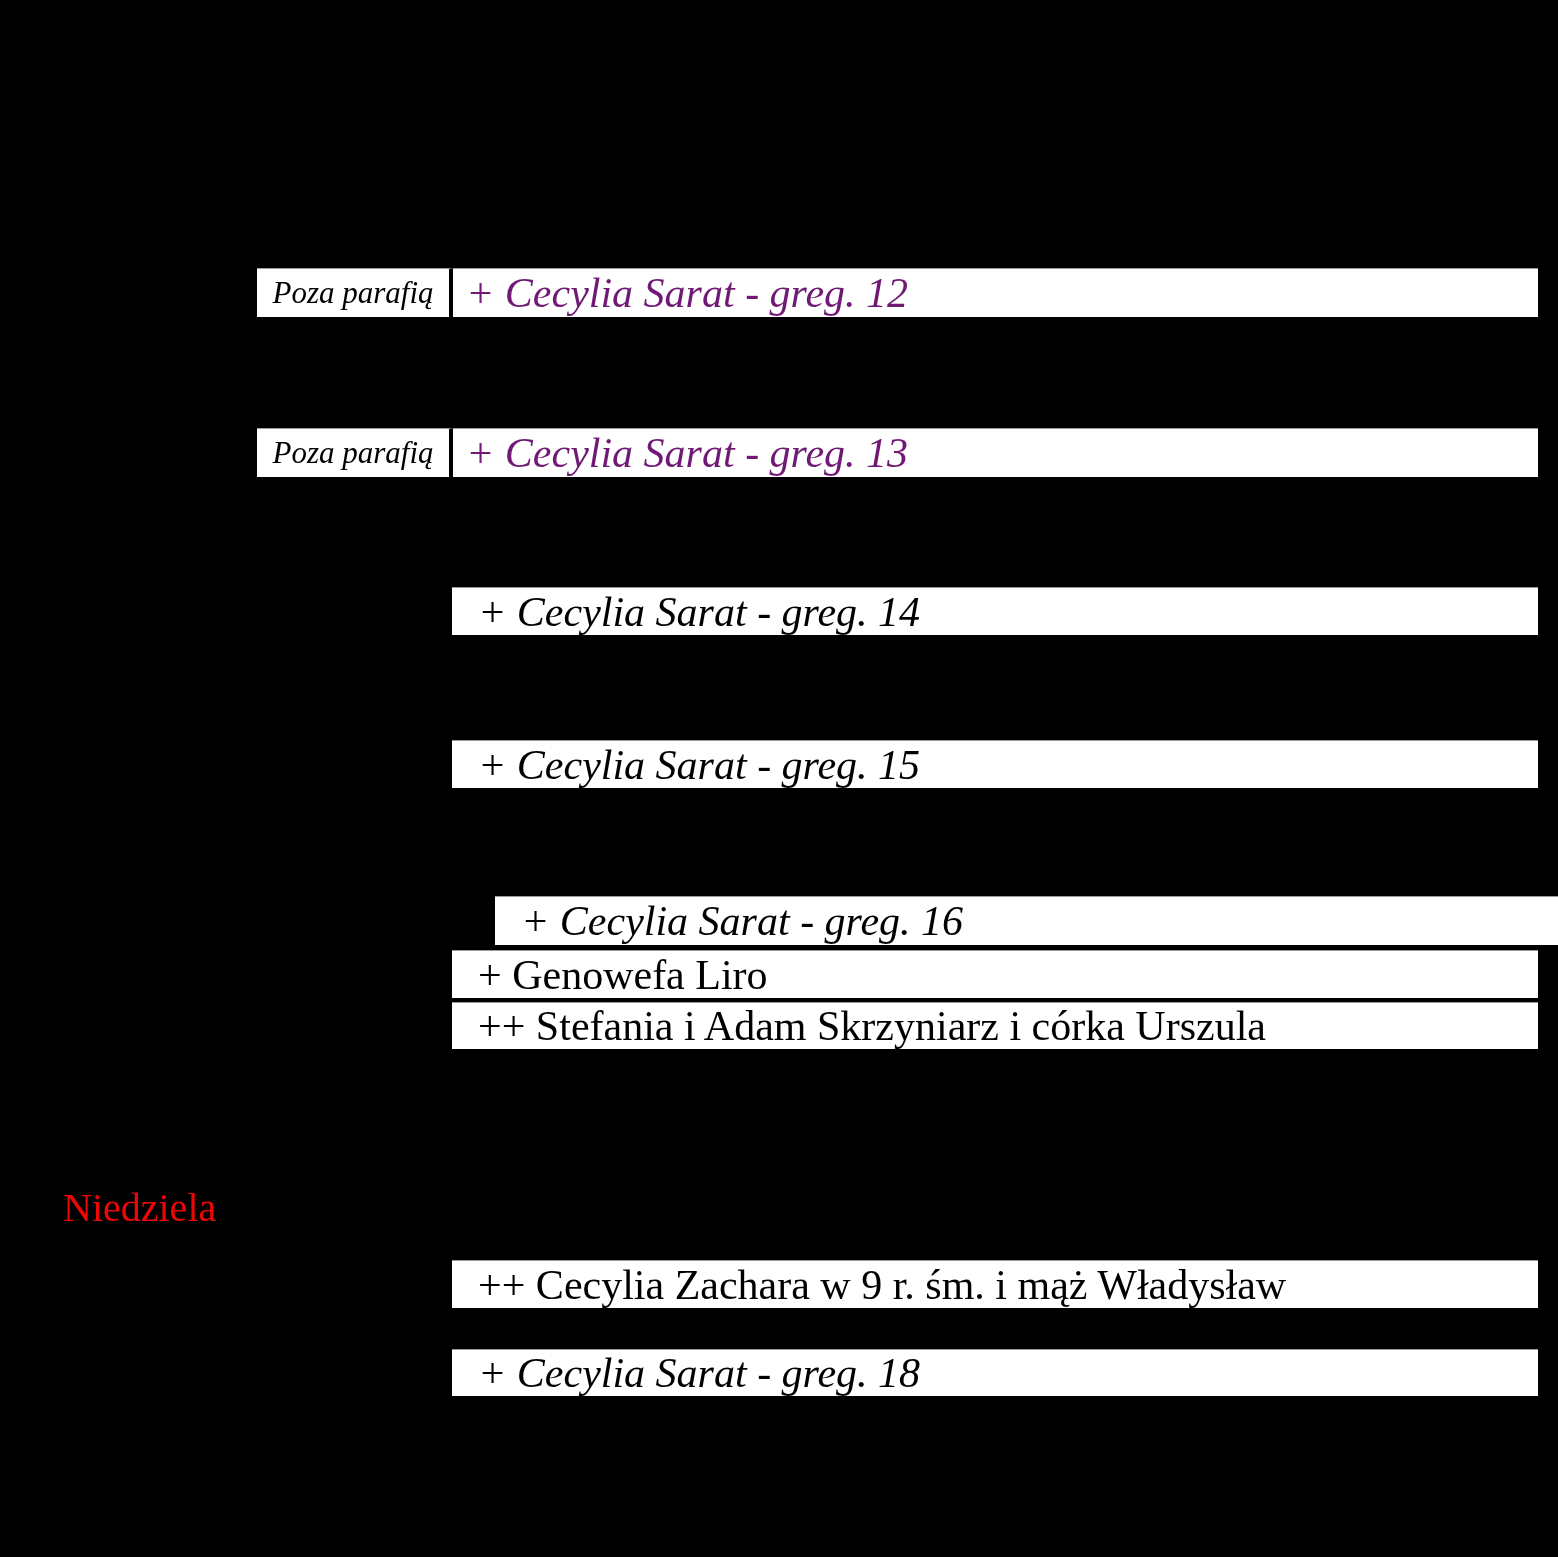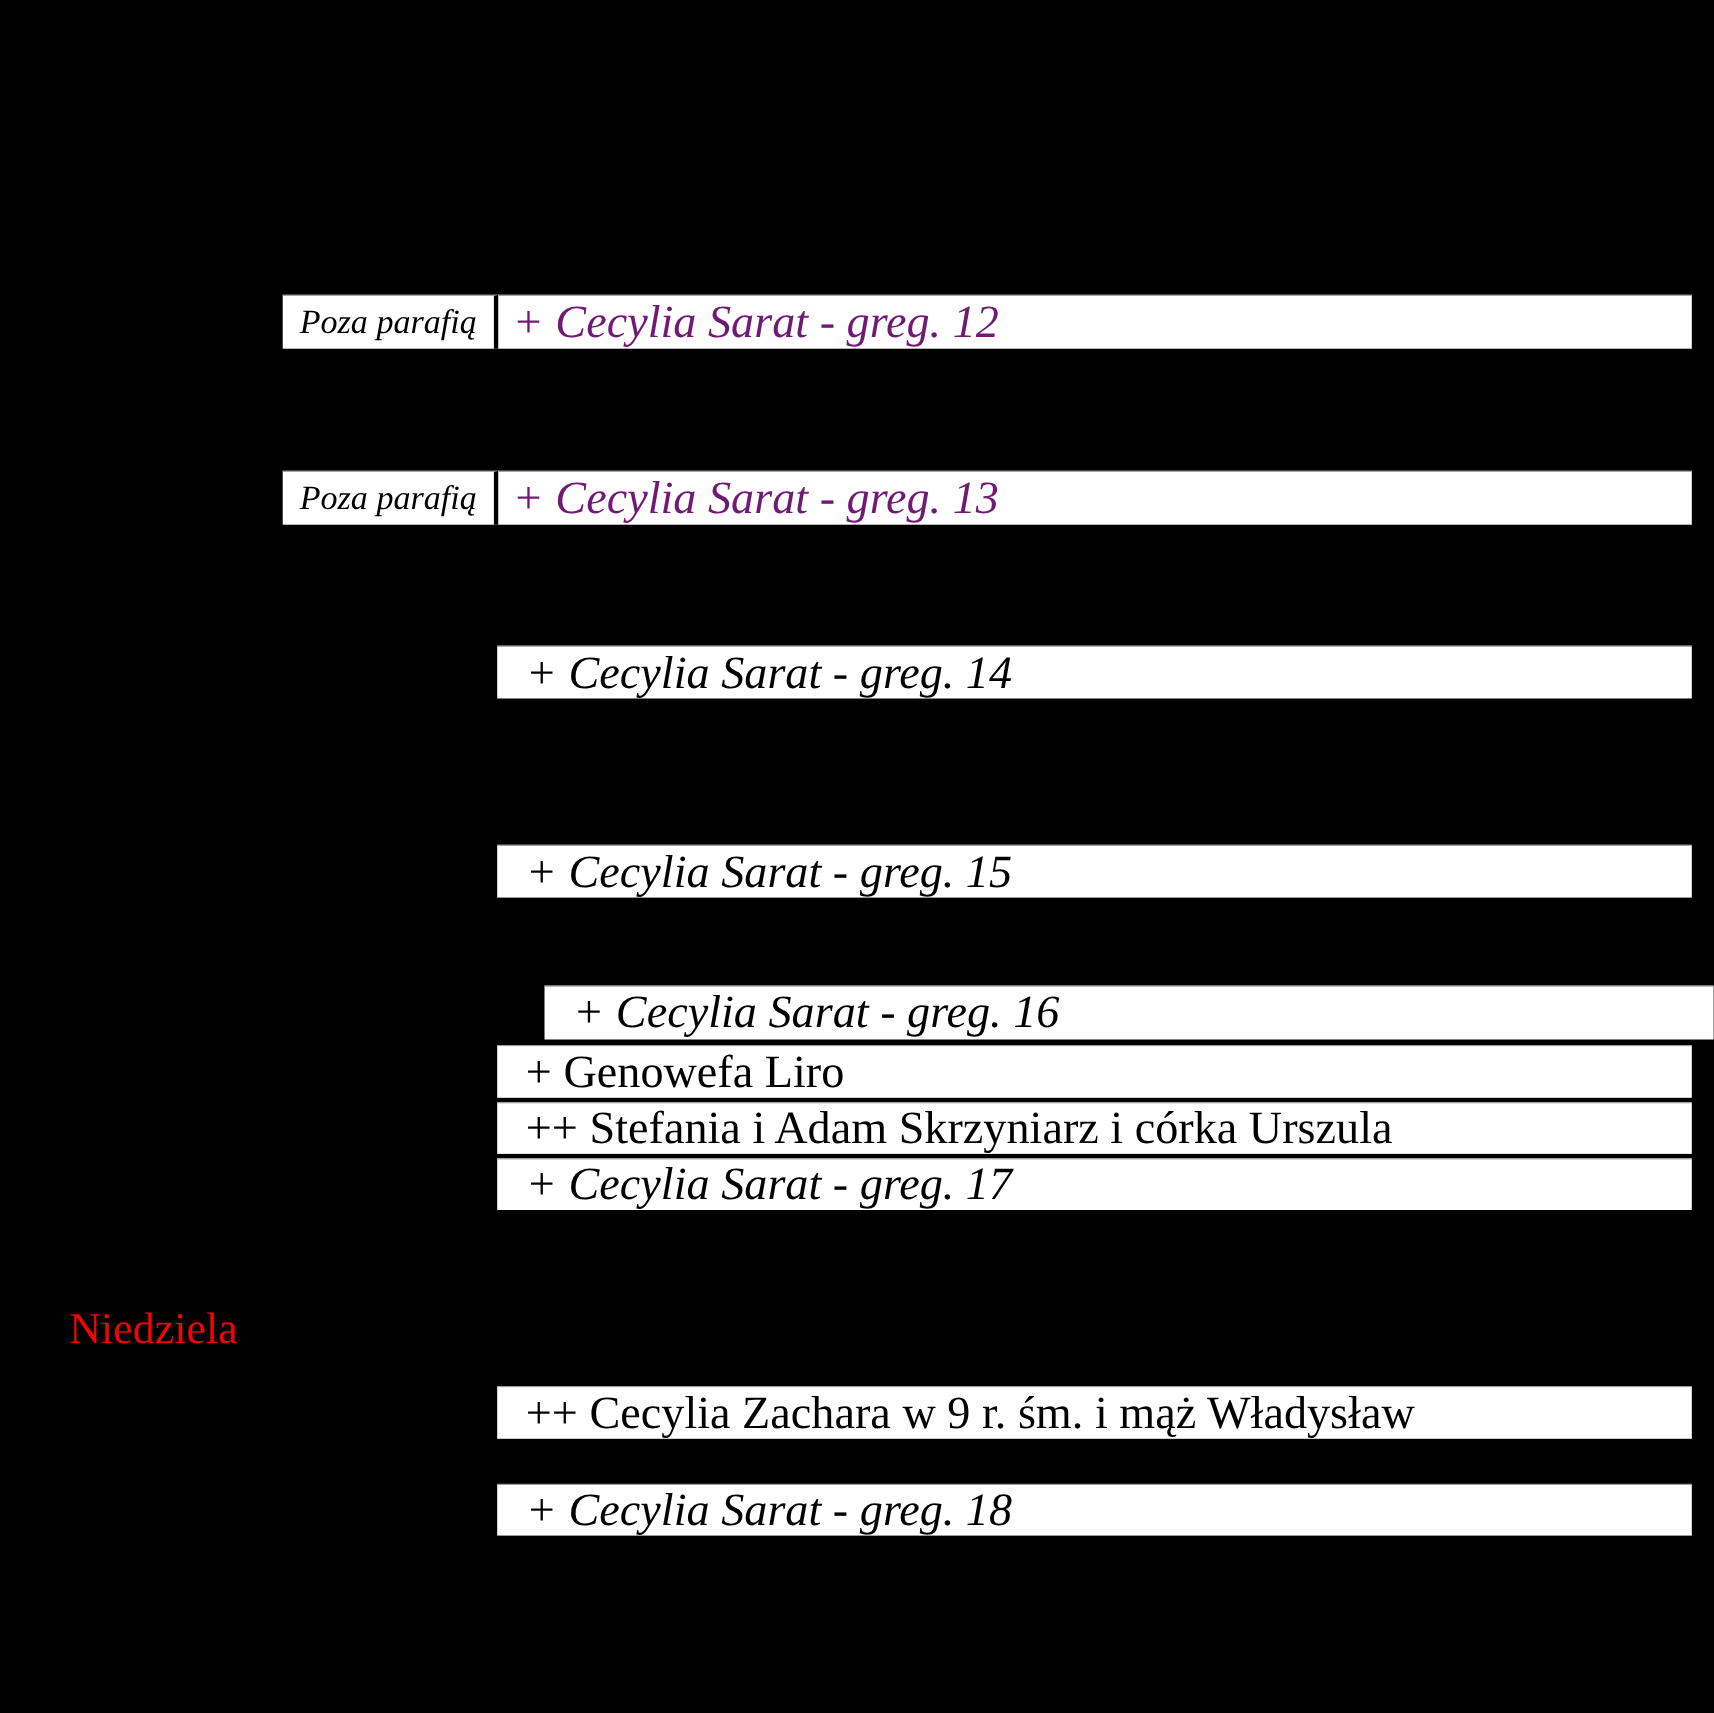--- a/index.html
+++ b/index.html
@@ -79,29 +79,28 @@
     <div class="intention-cell italic">+ Cecylia Sarat - greg. 12</div>
   </div>
 
   <div class="row-group" style="left:257px; top:428px; width:1281px; height:49px;">
     <div class="label-cell">Poza parafią</div>
     <div class="intention-cell italic">+ Cecylia Sarat - greg. 13</div>
   </div>
 
   <div class="intention-row italic" style="top:587px; height:48px;">+ Cecylia Sarat - greg. 14</div>
 
-  <div class="intention-row italic" style="top:740px; height:48px;margin-top:28px;">+ Cecylia Sarat - greg. 15</div>
+  <div class="intention-row italic" style="top:740px; height:48px;">+ Cecylia Sarat - greg. 15</div>
 
   <div class="intention-row italic" style="top:896px; height:49px;margin-left:43px;">+ Cecylia Sarat - greg. 16</div>
 
   <div class="intention-row" style="top:950px; height:48px;">+ Genowefa Liro</div>
 
   <div class="intention-row" style="top:1002px; height:47px;">++ Stefania i Adam Skrzyniarz i córka Urszula</div>
 
-  <div class="intention-row italic" style="top:1053px; height:47px;">+ Cecylia Sarat - greg. 17</div>
 
   <div class="day-label">Niedziela</div>
 
   <div class="intention-row" style="top:1260px; height:48px;">++ Cecylia Zachara w 9 r. śm. i mąż Władysław</div>
 
   <div class="intention-row italic" style="top:1337px; height:47px;margin-top:12px;">+ Cecylia Sarat - greg. 18</div>
 
 </div>
 
 </body></html>

